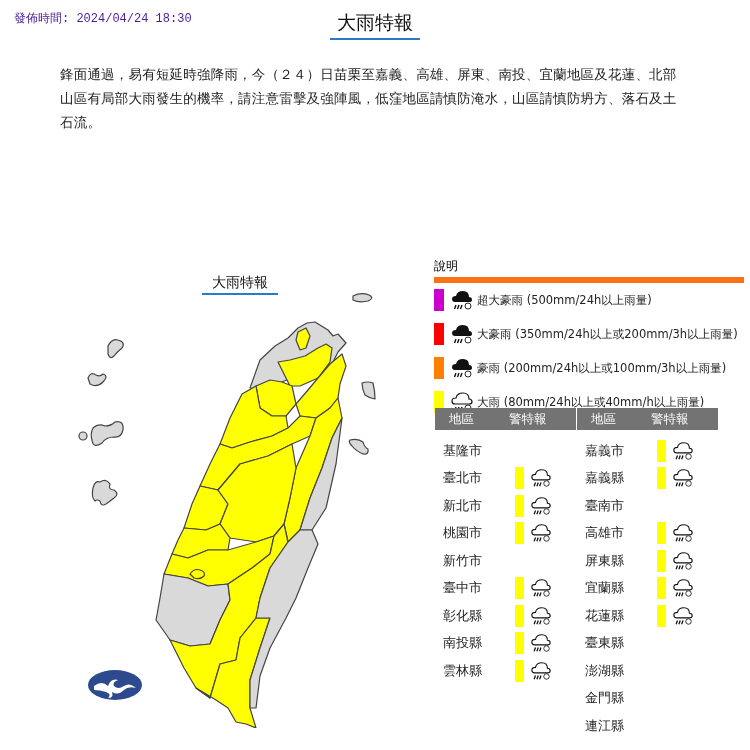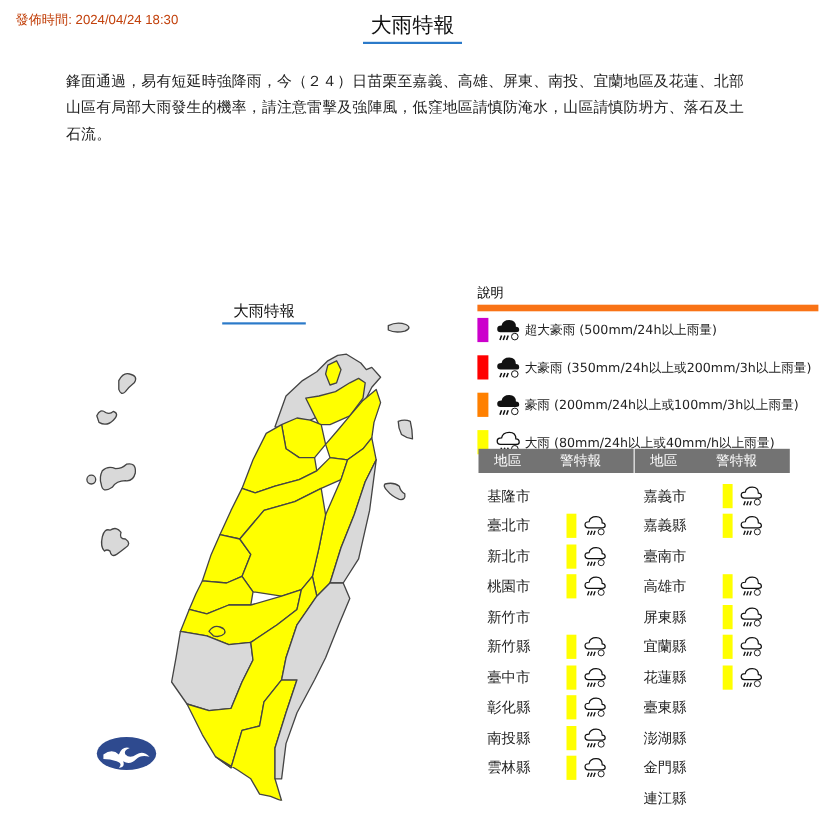--- a/index.html
+++ b/index.html
@@ -1,17 +1,17 @@
 <!DOCTYPE html>
 <html><head>
 <meta charset="utf-8">
 <style>
   html, body { margin: 0; padding: 0; background: #ffffff; }
   body { width: 750px; height: 750px; position: relative; overflow: hidden; font-family: "DejaVu Sans", sans-serif; color: #222; }
-  .issue-time { position: absolute; left: 14px; top: 10px; font-size: 12px; color: #c2410c; font-family: Liberation Sans, sans-serif; }
+  .issue-time { position: absolute; left: 14px; top: 10px; font-size: 12px; color: #4c1d95; font-family: Liberation Mono, monospace; }
   .main-title { position: absolute; left: 330px; top: 10px; width: 90px; text-align: center; font-size: 19px; color: #111; padding-bottom: 2px; border-bottom: 2px solid #2b7ac9; }
   .description { position: absolute; left: 60px; top: 62px; width: 630px; font-size: 13.5px; line-height: 24px; color: #222; letter-spacing: 0.2px; }
 
   .map-wrap { position: absolute; left: 60px; top: 268px; width: 330px; height: 460px; }
   .map-title { position: absolute; left: 142px; top: 6px; width: 76px; text-align: center; font-size: 14px; color: #111; border-bottom: 2px solid #2b7ac9; padding-bottom: 1px; }
   .map-svg { position: absolute; left: 0; top: 0; }
 
   .legend { position: absolute; left: 434px; top: 258px; width: 310px; }
   .legend-title { font-size: 12px; color: #000000; padding-bottom: 2px; border-bottom: 6px solid #f97316; }
   .legend-row { display: flex; align-items: center; height: 34px; }
@@ -181,31 +181,20 @@
             <path d="M6,17 l-1.5,4 M9,17 l-1.5,4 M12,17 l-1.5,4" stroke="#111" stroke-width="1.4"></path>
             <circle cx="18" cy="18" r="3" fill="#fff" stroke="#111" stroke-width="0.9"></circle>
           </svg>
         </span>
       </div>
       <div class="trow">
         <span class="name">新竹市</span>
         <span class="warn"></span>
       </div>
       <div class="trow">
-        <span class="name">新竹縣</span>
-        <span class="warn">
-          <span class="bar"></span>
-          <svg class="ico" viewBox="0 0 24 24">
-            <path d="M5,14 q-3,0 -3,-3 q0,-3 4,-3 q1,-5 7,-5 q6,0 6,6 q3,0 3,3 q0,2 -3,2 z" fill="#fff" stroke="#111" stroke-width="1.2"></path>
-            <path d="M6,17 l-1.5,4 M9,17 l-1.5,4 M12,17 l-1.5,4" stroke="#111" stroke-width="1.4"></path>
-            <circle cx="18" cy="18" r="3" fill="#fff" stroke="#111" stroke-width="0.9"></circle>
-          </svg>
-        </span>
-      </div>
-      <div class="trow">
         <span class="name">臺中市</span>
         <span class="warn">
           <span class="bar"></span>
           <svg class="ico" viewBox="0 0 24 24">
             <path d="M5,14 q-3,0 -3,-3 q0,-3 4,-3 q1,-5 7,-5 q6,0 6,6 q3,0 3,3 q0,2 -3,2 z" fill="#fff" stroke="#111" stroke-width="1.2"></path>
             <path d="M6,17 l-1.5,4 M9,17 l-1.5,4 M12,17 l-1.5,4" stroke="#111" stroke-width="1.4"></path>
             <circle cx="18" cy="18" r="3" fill="#fff" stroke="#111" stroke-width="0.9"></circle>
           </svg>
         </span>
       </div>

